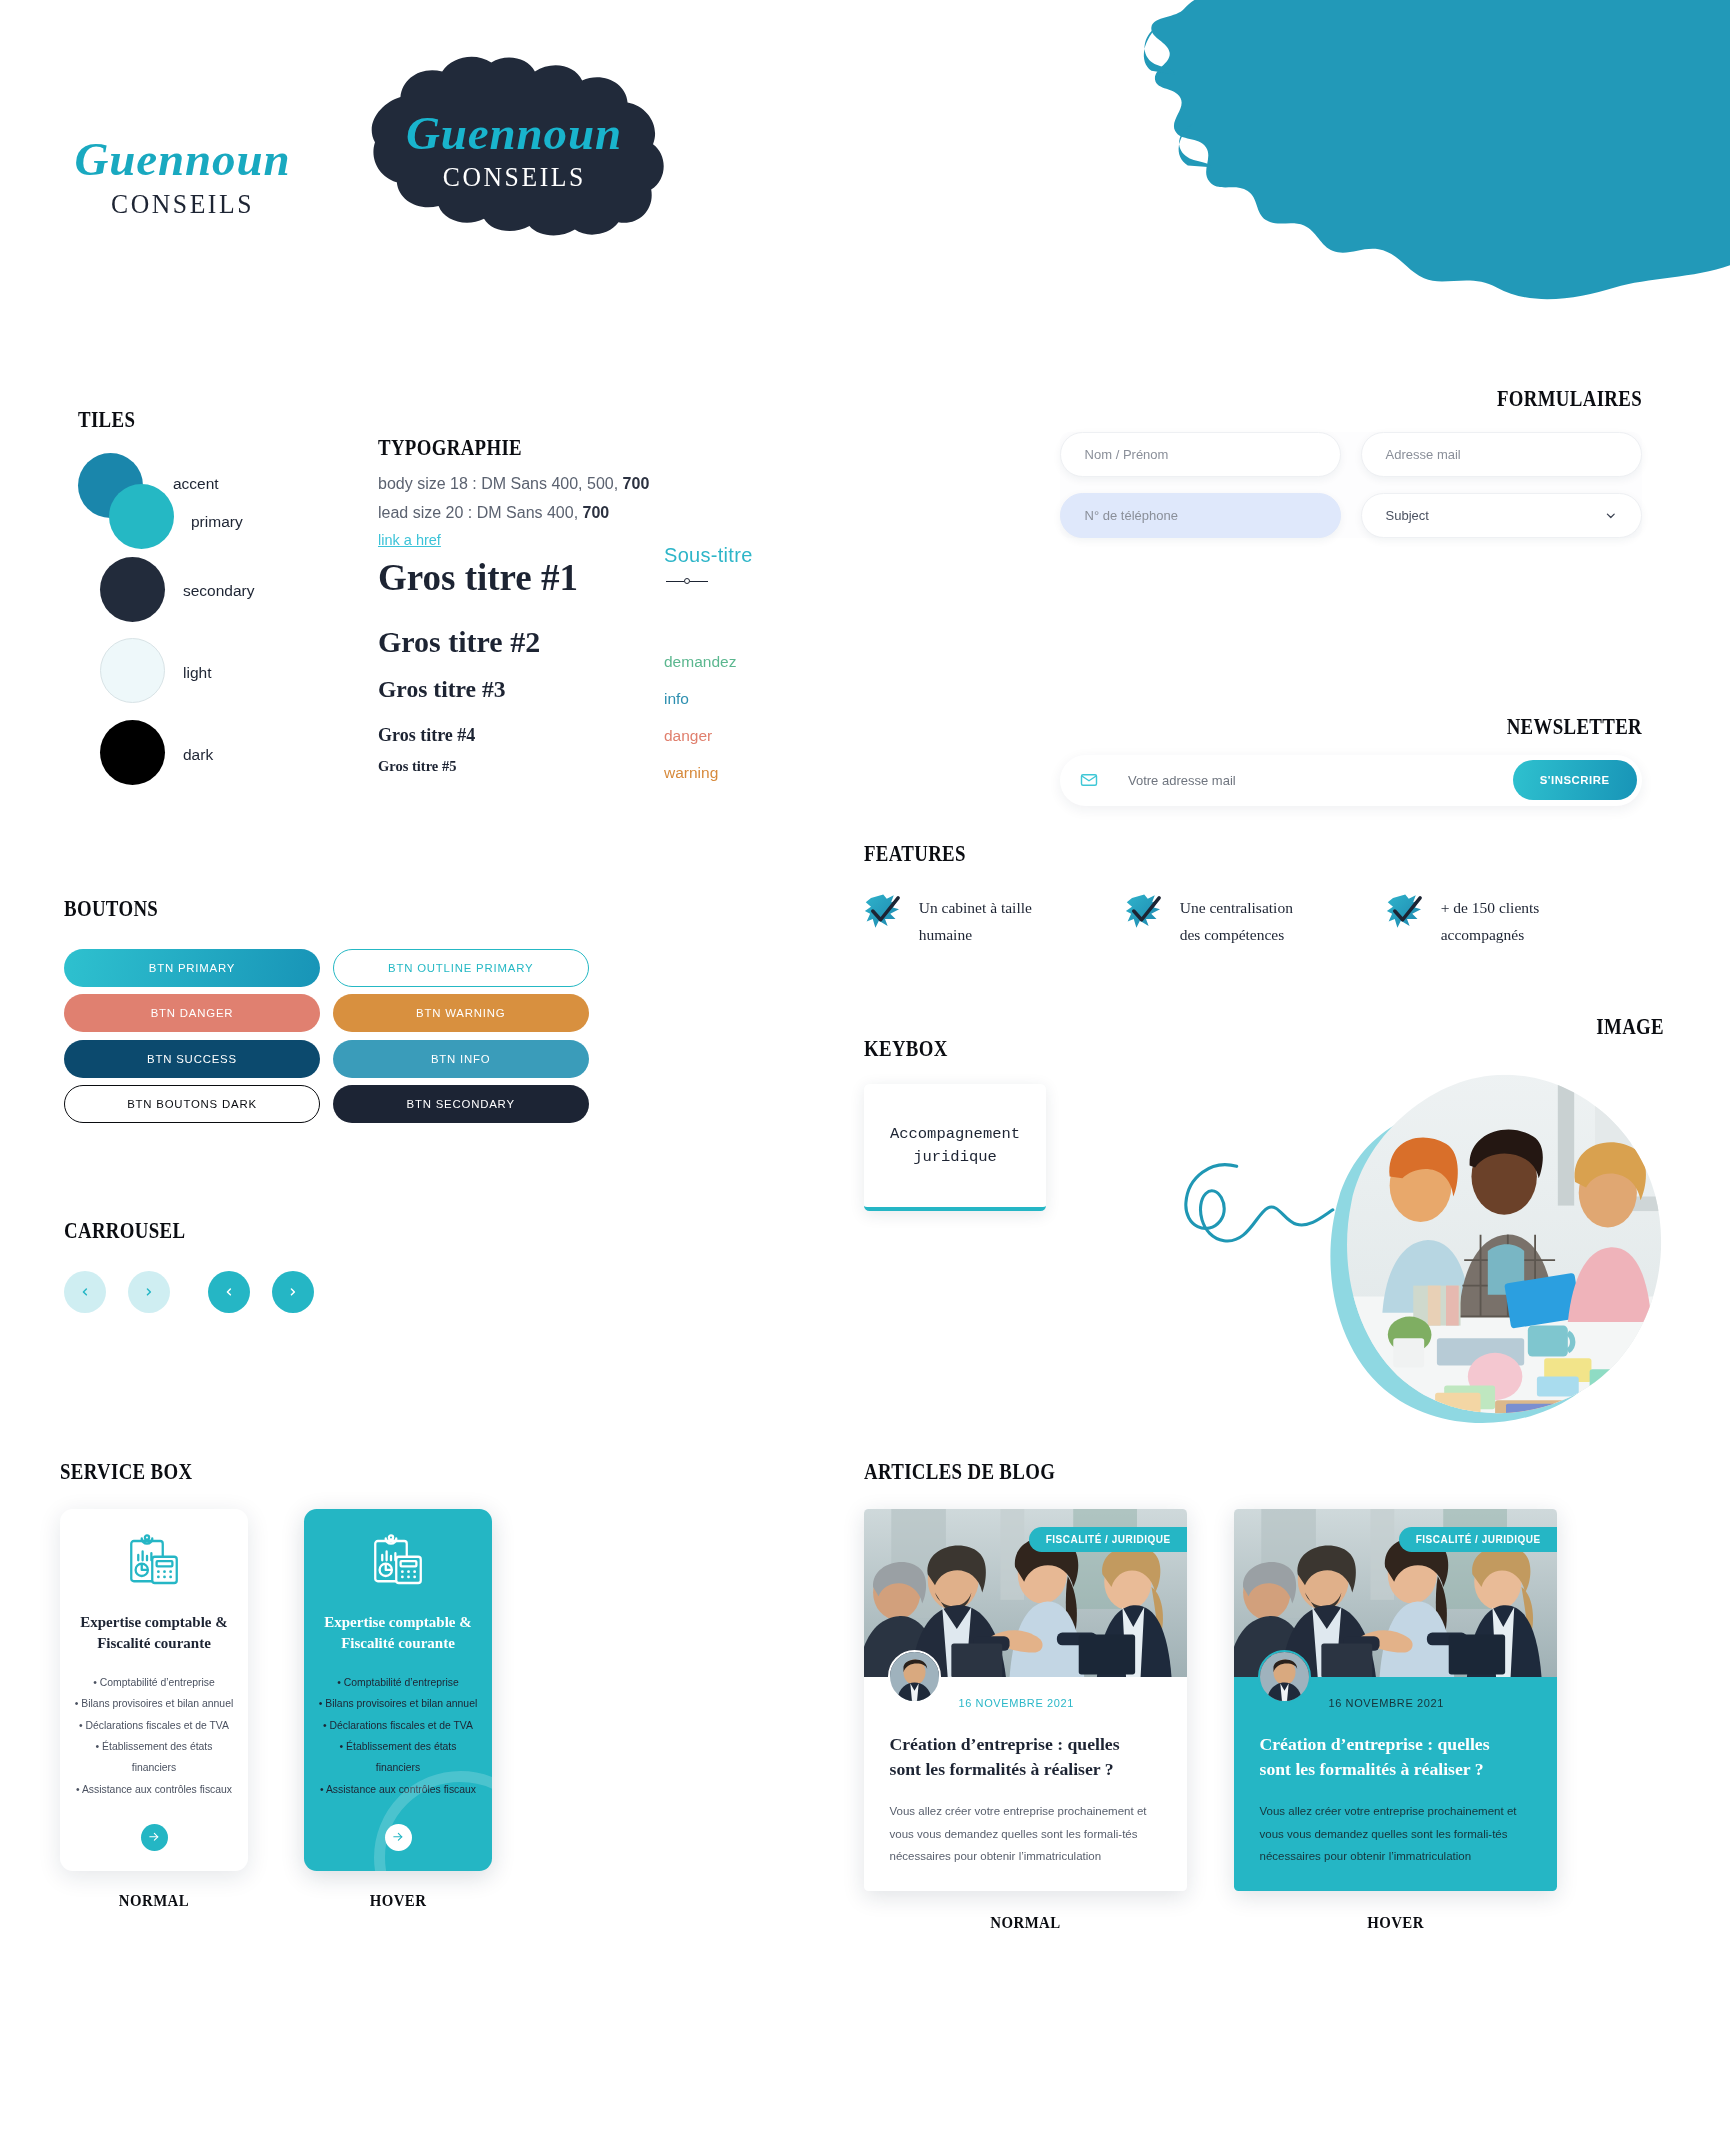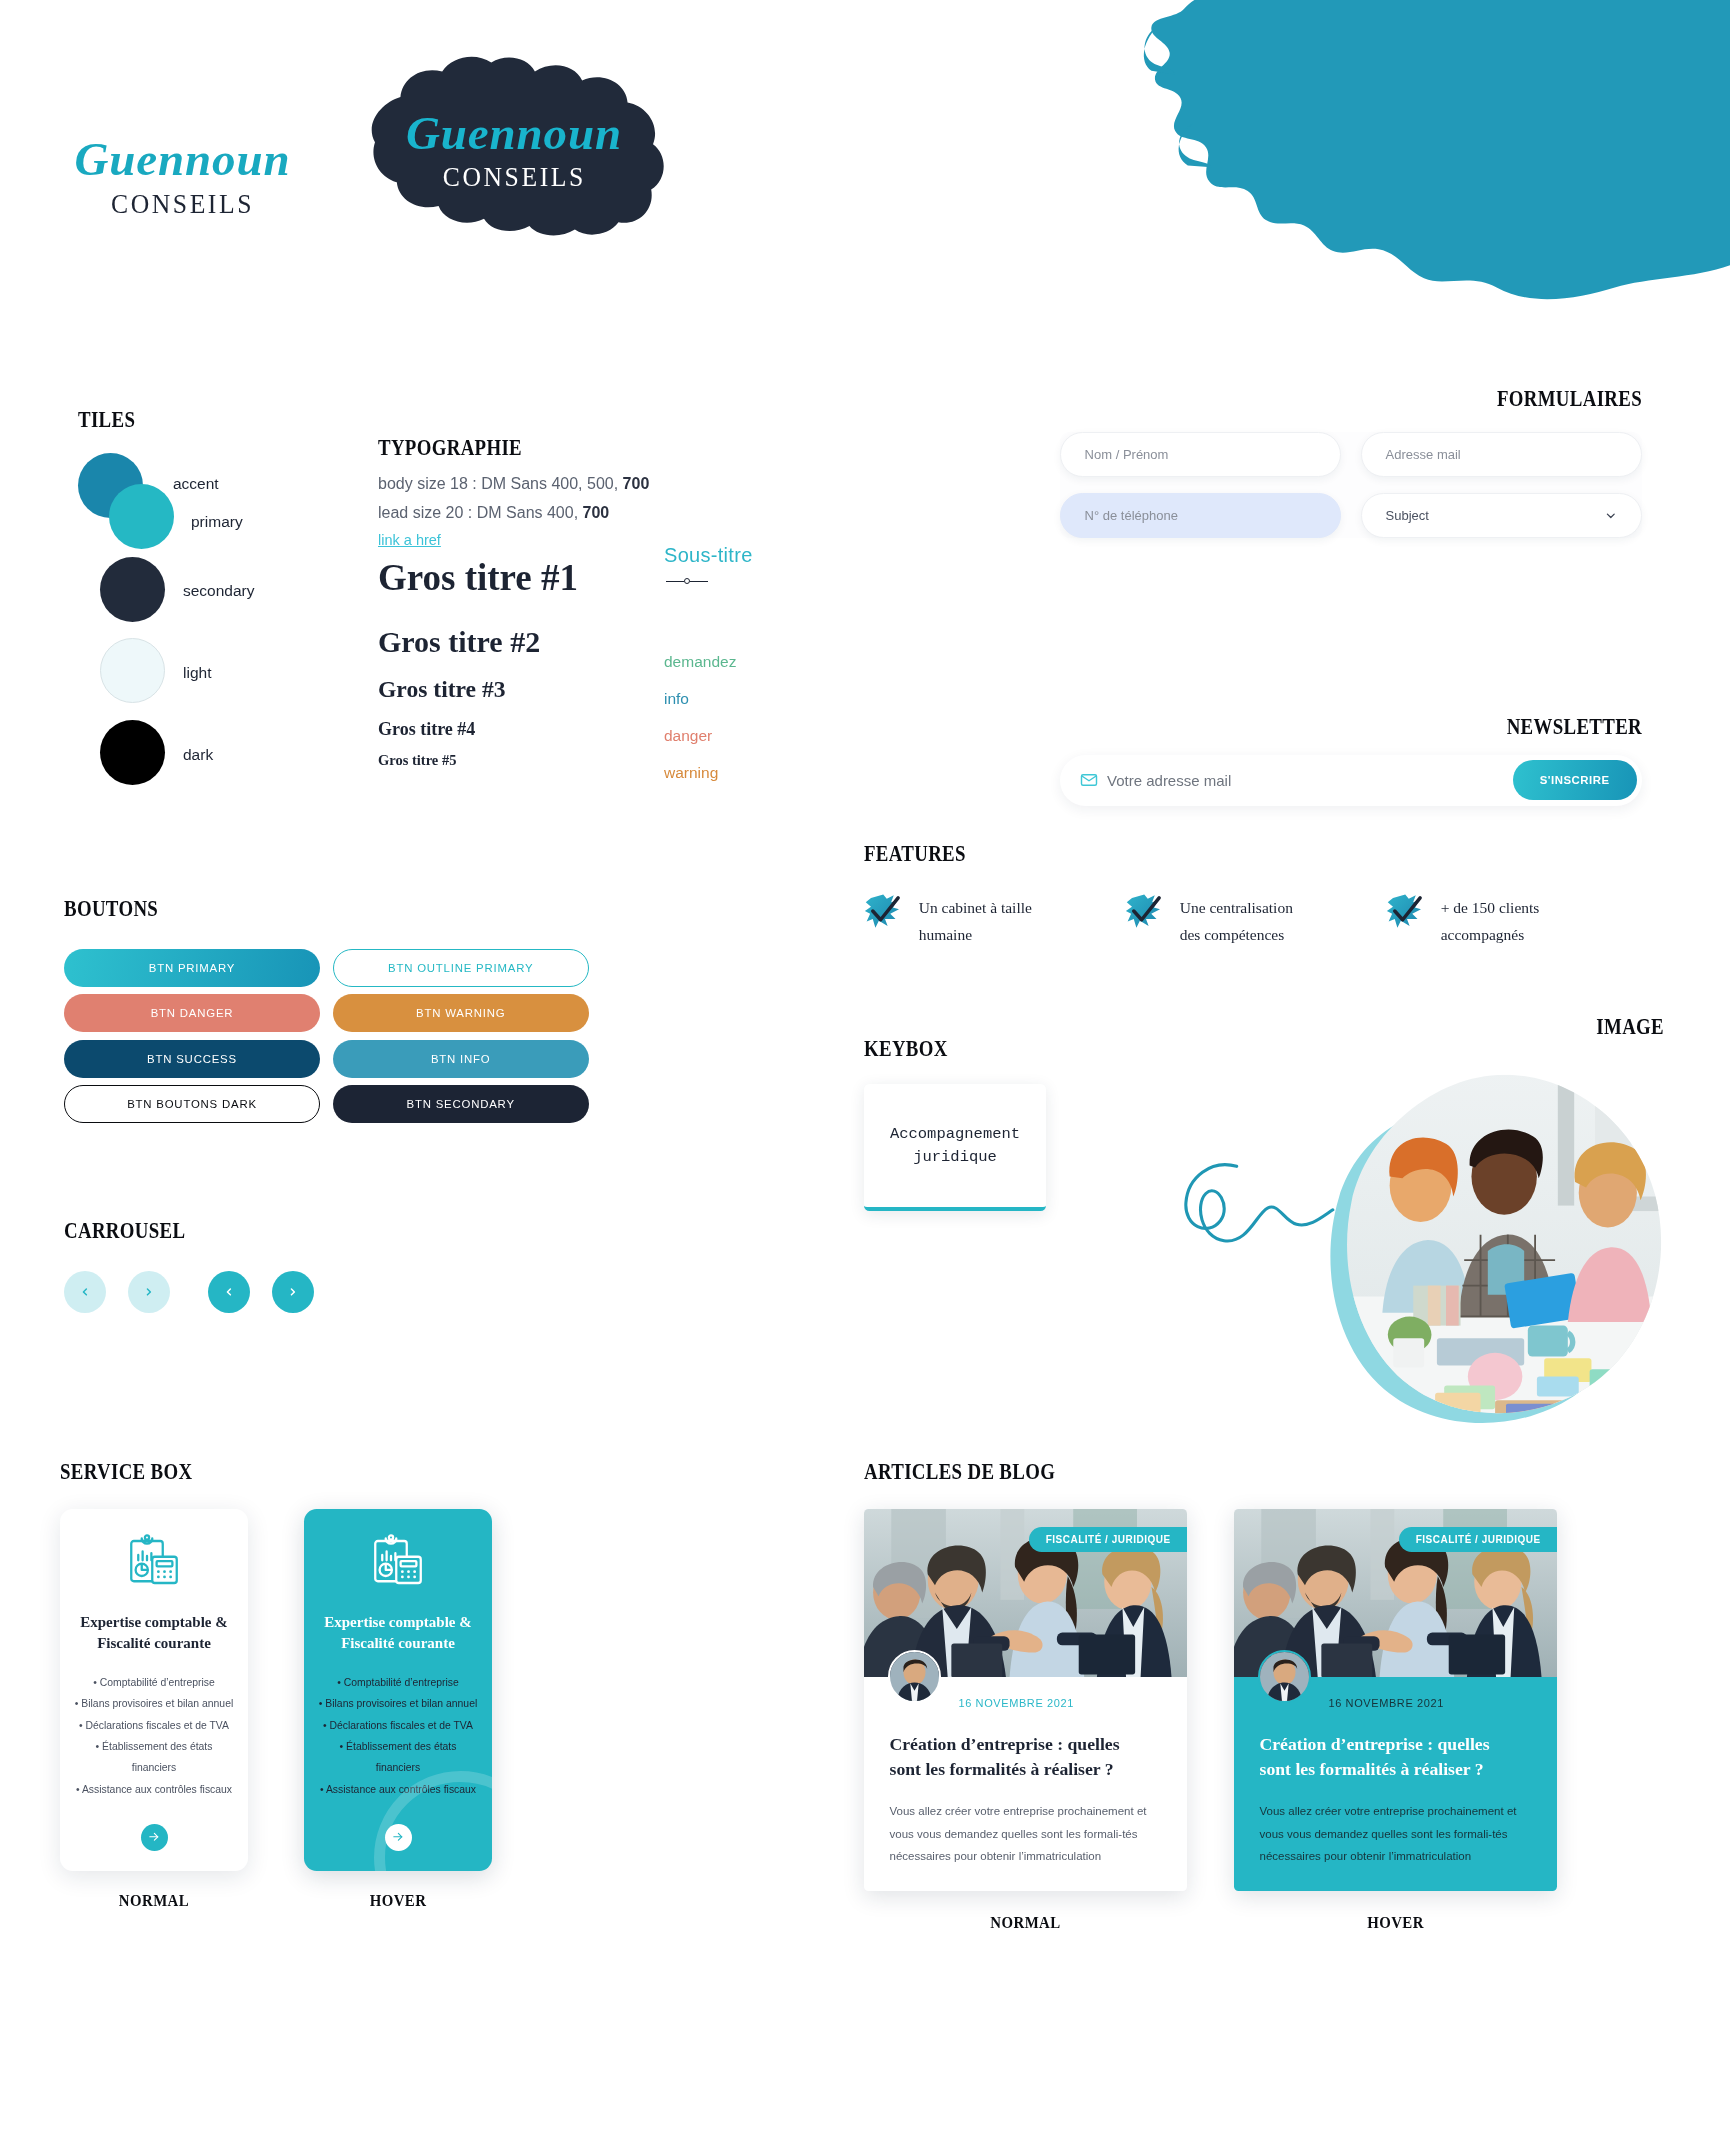--- a/index.html
+++ b/index.html
@@ -54,21 +54,21 @@
 
   
   .typo { position: absolute; left: 378px; top: 435px; width: 309px; }
   .typo .sec-title { margin-bottom: 12.7px; }
   .typo p { font-size: 16px; color: #5b6270; margin-bottom: 8.2px; line-height: 1.3; }
   .typo p b { color: #2b3140; font-weight: 700; }
   .typo .lnk { font-size: 14.5px; color: #3cc3d8; margin-bottom: 11px; display: block; }
   .gt { font-family: "Liberation Serif", serif; font-weight: 700; color: #1d2433; line-height: 1.05; }
   .gt1 { font-size: 37px; margin: 9px 0 20px; }
   .gt2 { font-size: 30px; margin-bottom: 20px; margin-top: 28px; }
-  .gt3 { font-size: 23.6px; margin-bottom: 18px; }
+  .gt3 { font-size: 23.6px; margin-bottom: 24px; }
   .gt4 { font-size: 18px; margin-bottom: 14.5px; }
   .gt5 { font-size: 14.5px; }
 
   .soustitre { position: absolute; left: 664px; top: 544px; width: 164px; }
   .soustitre .st-text { font-size: 20px; color: #2db5c8; letter-spacing: 0.3px; }
   .st-line { display: flex; align-items: center; margin-top: 11px; margin-left: 1.8px; }
   .st-line i { display: block; height: 1.3px; background: #1d2433; }
   .st-line .d { width: 6.4px; height: 6.4px; border: 1.3px solid #1d2433; border-radius: 50%; }
 
   .states { position: absolute; left: 664px; top: 653px; font-size: 15.5px; font-weight: 500; }
@@ -153,21 +153,21 @@
   .f-area .grip { position: absolute; right: 8.2px; bottom: 6.4px; color: #b9bec7; font-size: 10px; }
 
   
   .newsletter { position: absolute; left: 1060px; top: 714px; width: 582px; }
   .newsletter .sec-title { margin-bottom: 14.5px; }
   .nl-bar {
     height: 51px; background: #fff; border-radius: 25.5px; display: flex;
     align-items: center; padding: 0 5.5px 0 20px;
     box-shadow: 0 3.6px 12.7px rgba(25,45,70,.07);
   }
-  .nl-mail { display: flex; align-items: center; gap: 9px; flex: 1; font-size: 15px; color: #6f757f; }
+  .nl-mail { display: flex; align-items: center; gap: 30px; flex: 1; font-size: 13px; color: #6f757f; }
   .nl-btn {
     height: 40px; padding: 0 27px; border-radius: 20px; border: none; color: #fff;
     font-size: 11.4px; font-weight: 700; letter-spacing: 0.5px; cursor: pointer;
     background: linear-gradient(100deg,#2ec1cf 0%,#1894b7 100%);
   }
 
   
   .features { position: absolute; left: 864px; top: 841px; width: 800px; }
   .features .sec-title { margin-bottom: 27px; }
   .feat-row { display: flex; gap: 36px; }

